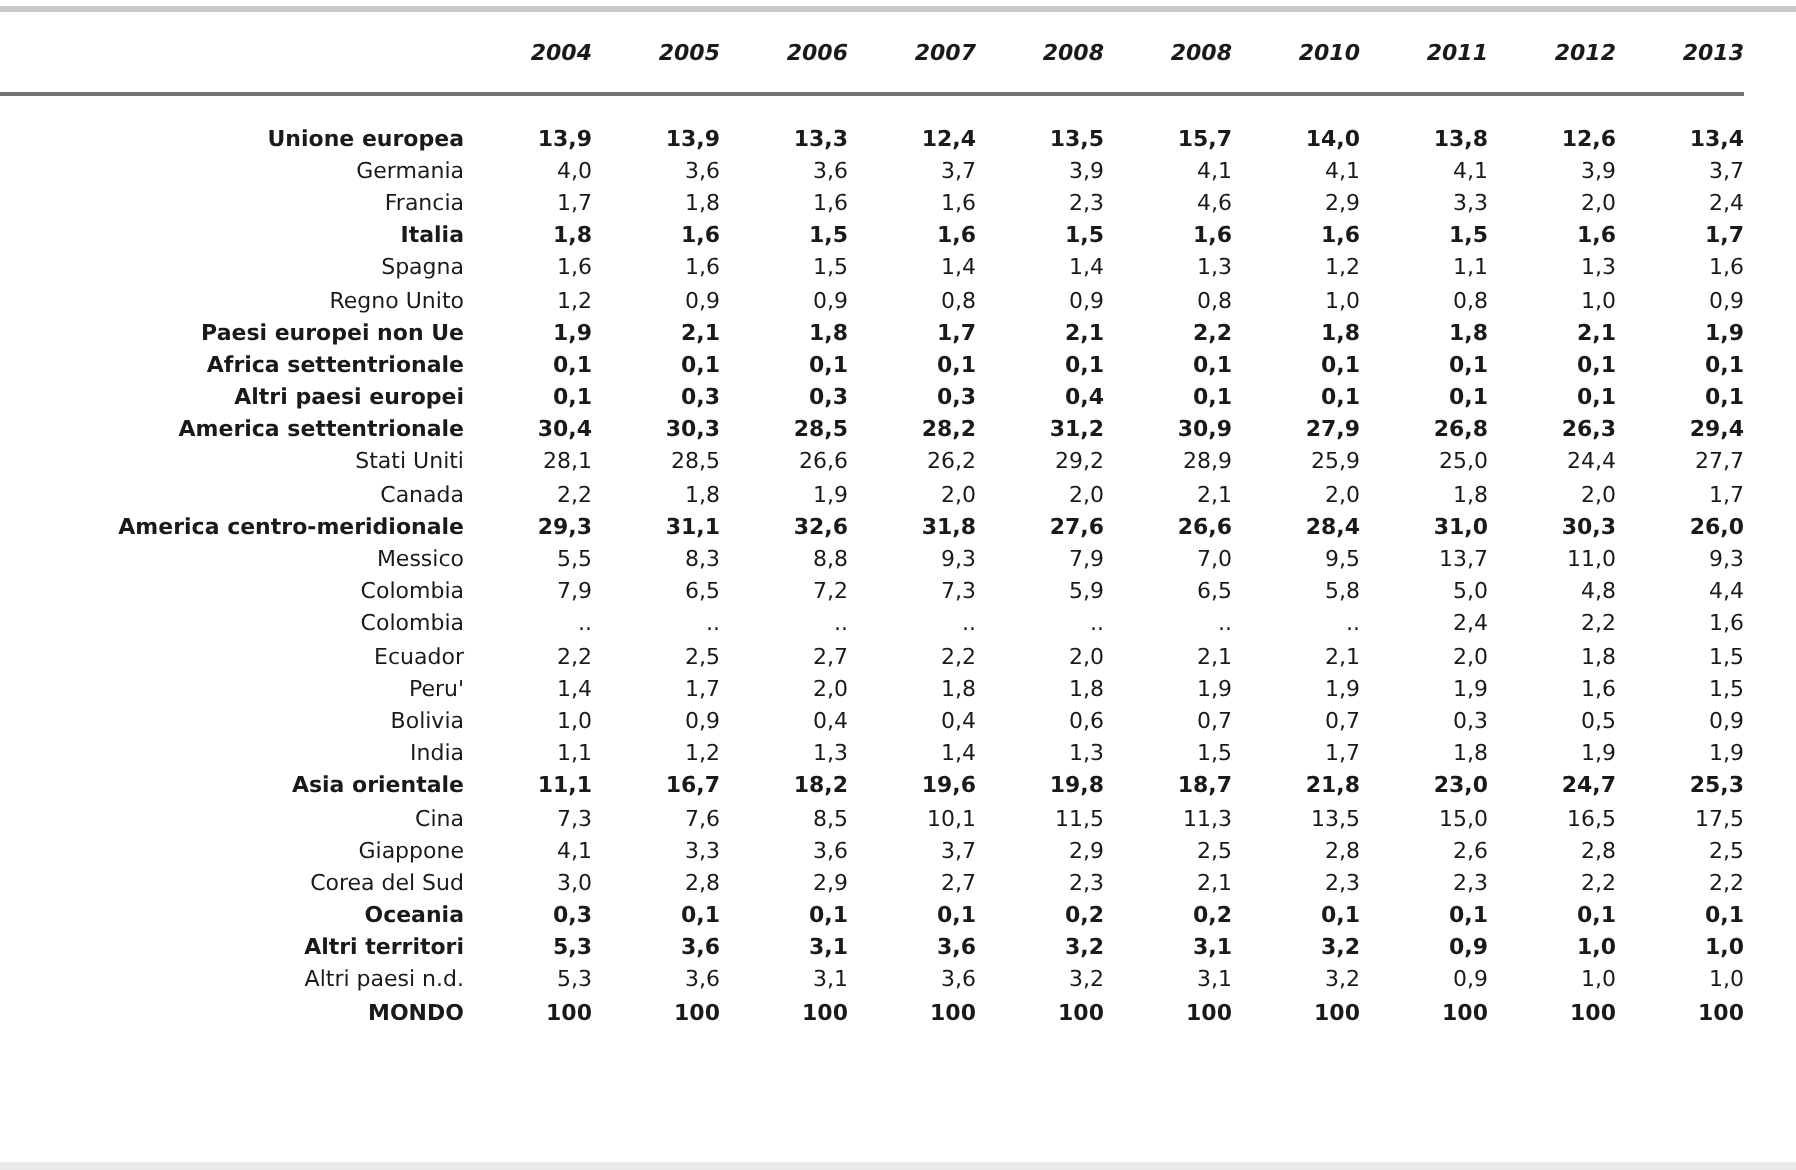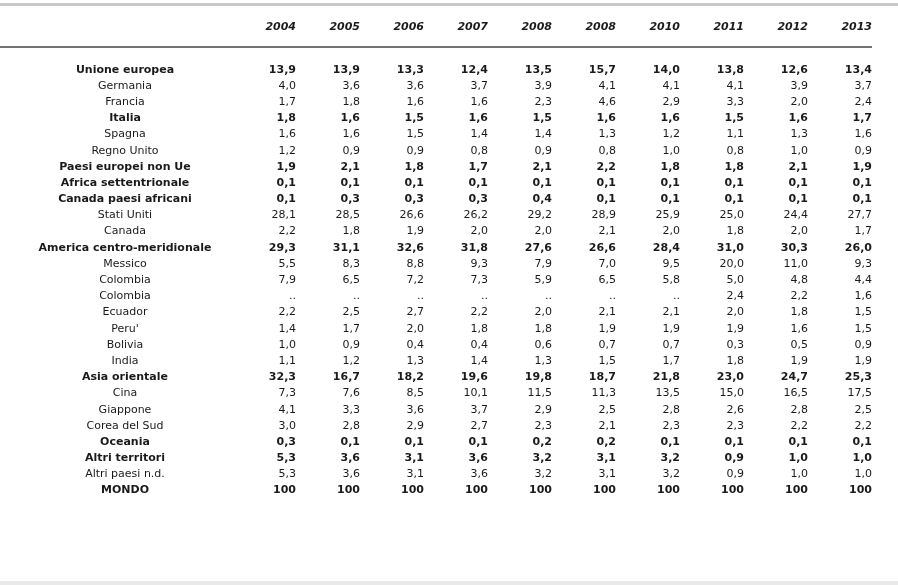--- a/index.html
+++ b/index.html
@@ -48,21 +48,21 @@
     height: 16.2px;
     font-size: 11px;
     color: #1a1a1a;
     text-align: right;
     vertical-align: middle;
     padding: 0;
     white-space: nowrap;
   }
   tbody tr:first-child td { padding-top: 13px; }
   tbody td.label-cell {
-    text-align: center;
+    text-align: right;
     padding-left: 18px;
   }
   tr.bold td { font-weight: bold; }
   .bottom-band {
     position: absolute;
     left: 0;
     bottom: 0;
     width: 898px;
     height: 7px;
     background: #e9e9e9;
@@ -202,31 +202,44 @@
             <td>0,1</td>
             <td>0,1</td>
             <td>0,1</td>
             <td>0,1</td>
             <td>0,1</td>
             <td>0,1</td>
             <td>0,1</td>
             <td>0,1</td>
           </tr>
           <tr class="bold">
-            <td class="label-cell">Canada paesi africani</td>
+            <td class="label-cell">Altri paesi europei</td>
             <td>0,1</td>
             <td>0,3</td>
             <td>0,3</td>
             <td>0,3</td>
             <td>0,4</td>
             <td>0,1</td>
             <td>0,1</td>
             <td>0,1</td>
             <td>0,1</td>
             <td>0,1</td>
+          </tr>
+          <tr class="bold">
+            <td class="label-cell">America settentrionale</td>
+            <td>30,4</td>
+            <td>30,3</td>
+            <td>28,5</td>
+            <td>28,2</td>
+            <td>31,2</td>
+            <td>30,9</td>
+            <td>27,9</td>
+            <td>26,8</td>
+            <td>26,3</td>
+            <td>29,4</td>
           </tr>
           <tr>
             <td class="label-cell">Stati Uniti</td>
             <td>28,1</td>
             <td>28,5</td>
             <td>26,6</td>
             <td>26,2</td>
             <td>29,2</td>
             <td>28,9</td>
             <td>25,9</td>
@@ -262,21 +275,21 @@
           </tr>
           <tr>
             <td class="label-cell">Messico</td>
             <td>5,5</td>
             <td>8,3</td>
             <td>8,8</td>
             <td>9,3</td>
             <td>7,9</td>
             <td>7,0</td>
             <td>9,5</td>
-            <td>20,0</td>
+            <td>13,7</td>
             <td>11,0</td>
             <td>9,3</td>
           </tr>
           <tr>
             <td class="label-cell">Colombia</td>
             <td>7,9</td>
             <td>6,5</td>
             <td>7,2</td>
             <td>7,3</td>
             <td>5,9</td>
@@ -346,21 +359,21 @@
             <td>1,4</td>
             <td>1,3</td>
             <td>1,5</td>
             <td>1,7</td>
             <td>1,8</td>
             <td>1,9</td>
             <td>1,9</td>
           </tr>
           <tr class="bold">
             <td class="label-cell">Asia orientale</td>
-            <td>32,3</td>
+            <td>11,1</td>
             <td>16,7</td>
             <td>18,2</td>
             <td>19,6</td>
             <td>19,8</td>
             <td>18,7</td>
             <td>21,8</td>
             <td>23,0</td>
             <td>24,7</td>
             <td>25,3</td>
           </tr>

